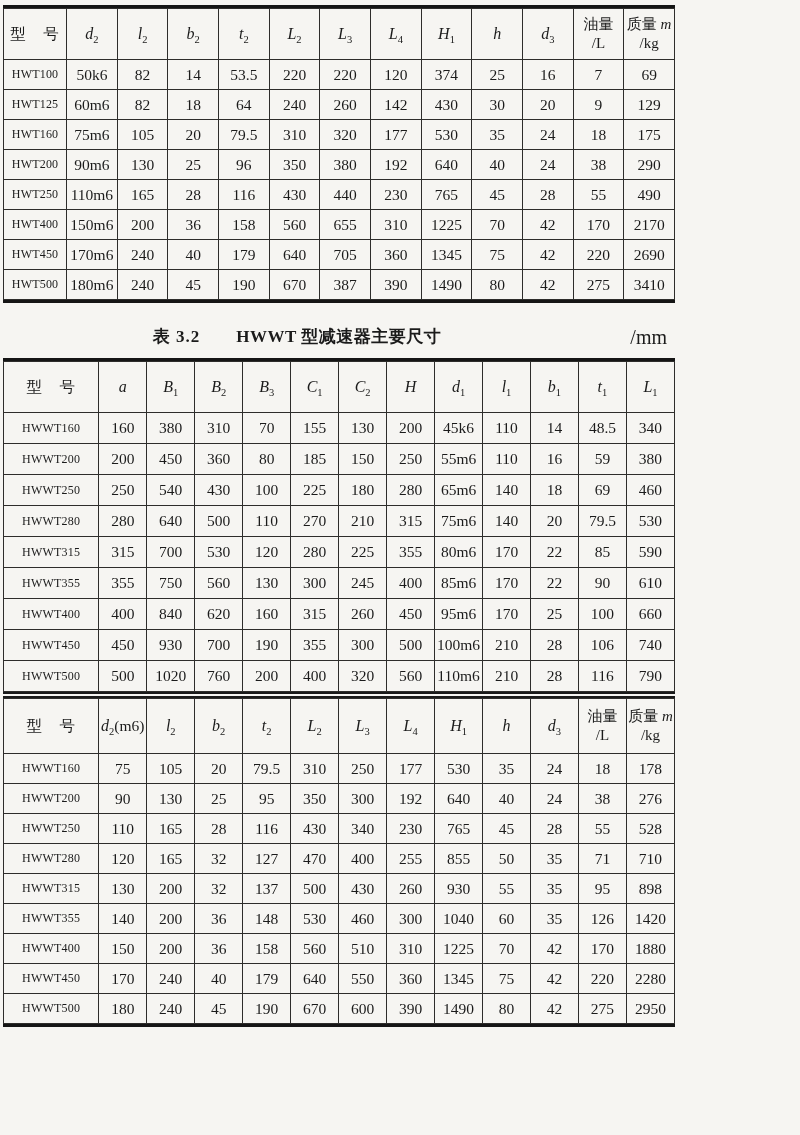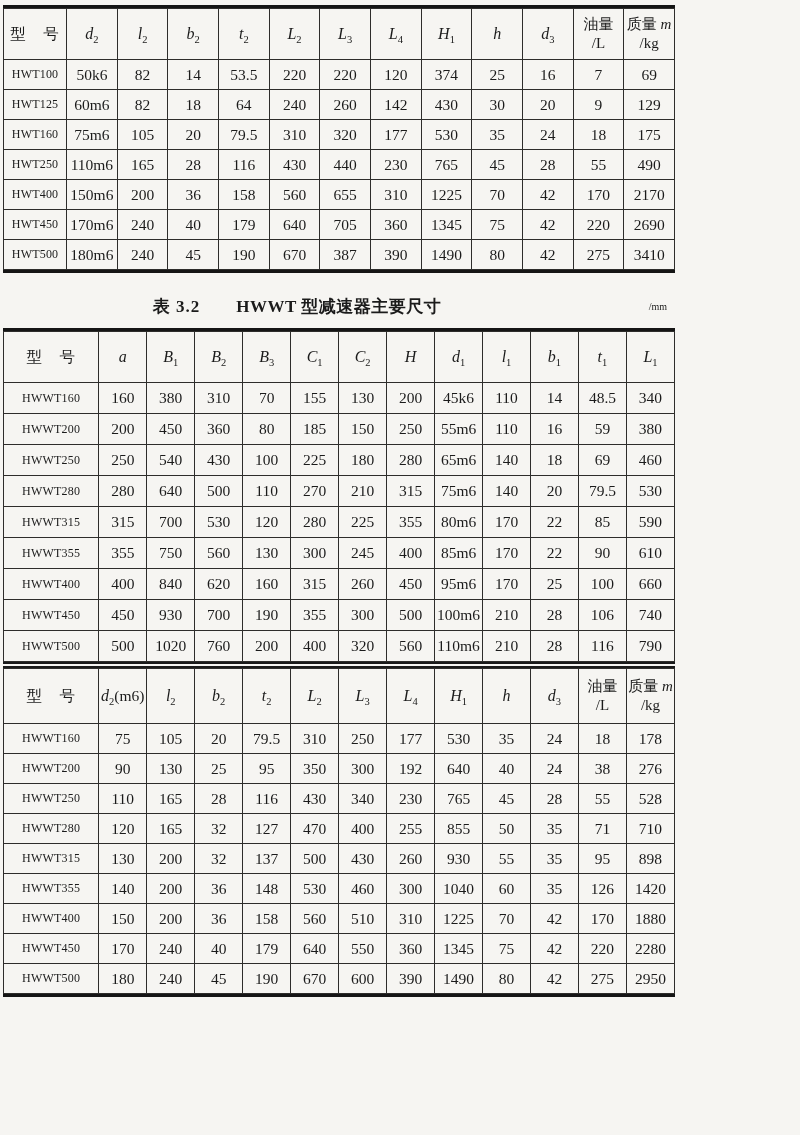--- a/index.html
+++ b/index.html
@@ -52,21 +52,21 @@
     line-height:24px;
   }
   .caption-center{
     position:absolute;left:0;right:0;text-align:center;
     transform:translateX(-42px);
     font-weight:bold;font-size:17px;letter-spacing:0.5px;
   }
   .caption-label{margin-right:36px;letter-spacing:1px;}
   .unit-label{
     position:absolute;right:8px;top:0;
-    font-weight:normal;font-size:10px;text-align:center;
+    font-weight:normal;font-size:20px;text-align:center;
   }
 </style>
 </head>
 <body>
 
 <div class="page">
 
   <div class="tbl-block">
     <table id="t1">
       <colgroup>
@@ -147,20 +147,35 @@
             <td>310</td>
             <td>320</td>
             <td>177</td>
             <td>530</td>
             <td>35</td>
             <td>24</td>
             <td>18</td>
             <td>175</td>
           </tr>
           <tr>
+            <td class="model-cell">HWT200</td>
+            <td>90m6</td>
+            <td>130</td>
+            <td>25</td>
+            <td>96</td>
+            <td>350</td>
+            <td>380</td>
+            <td>192</td>
+            <td>640</td>
+            <td>40</td>
+            <td>24</td>
+            <td>38</td>
+            <td>290</td>
+          </tr>
+          <tr>
             <td class="model-cell">HWT250</td>
             <td>110m6</td>
             <td>165</td>
             <td>28</td>
             <td>116</td>
             <td>430</td>
             <td>440</td>
             <td>230</td>
             <td>765</td>
             <td>45</td>

